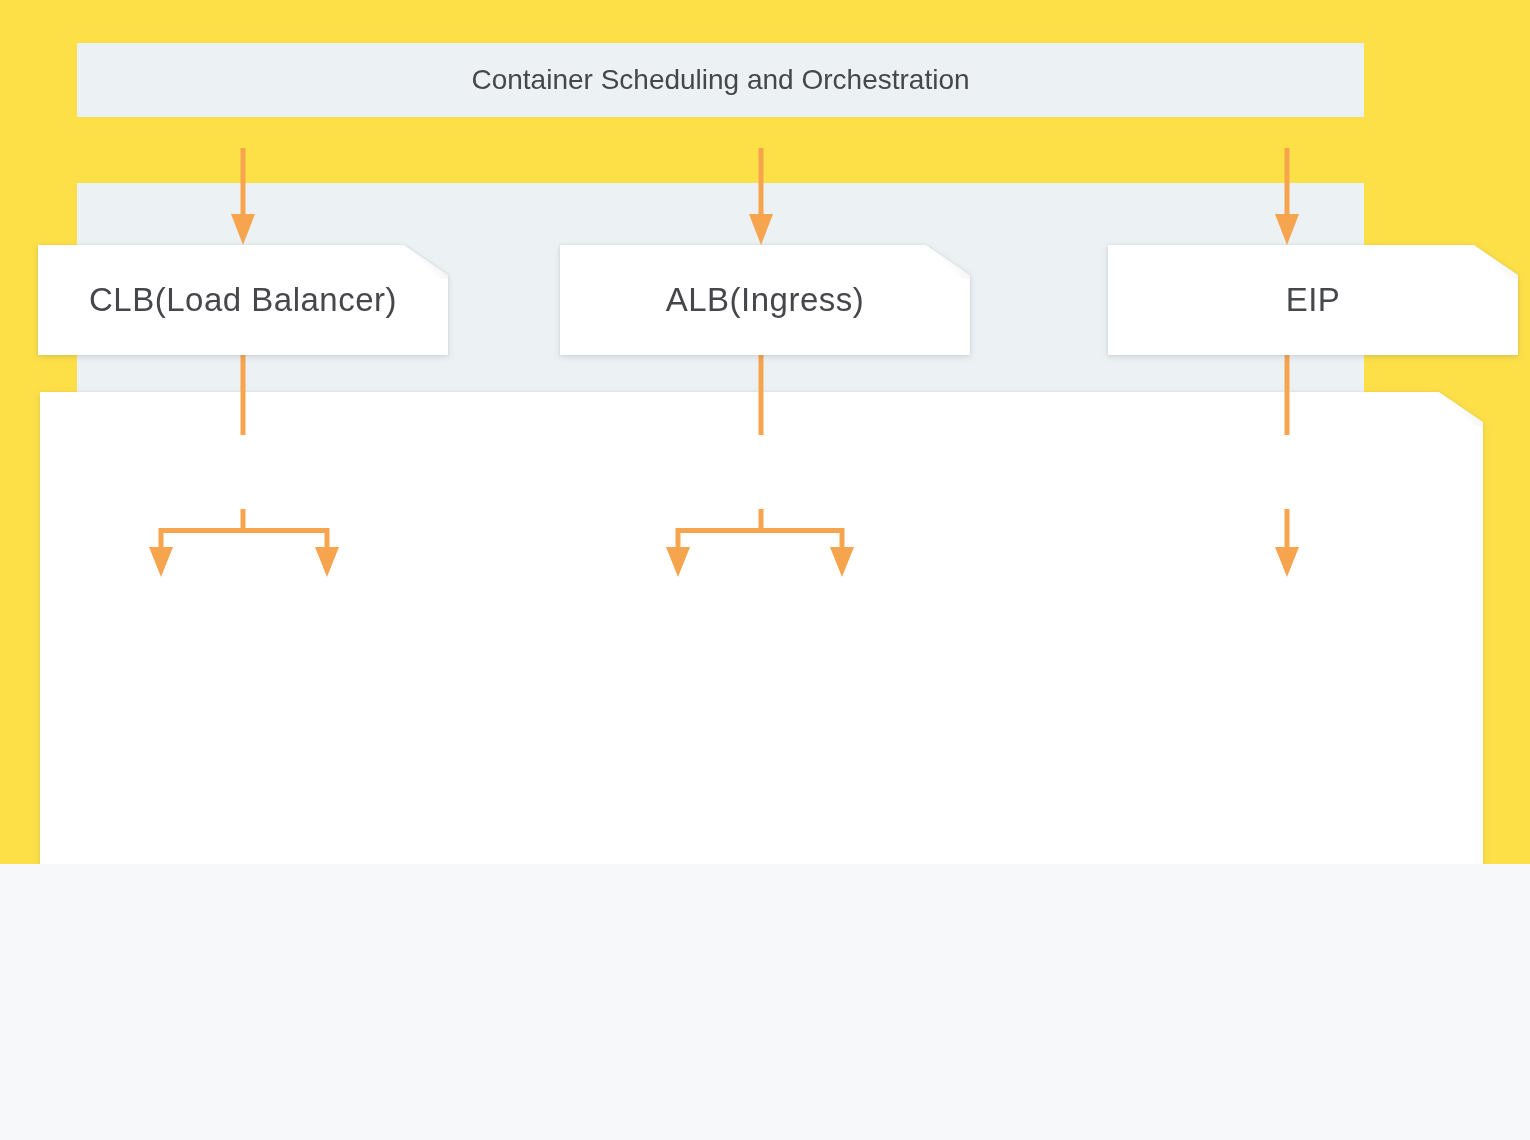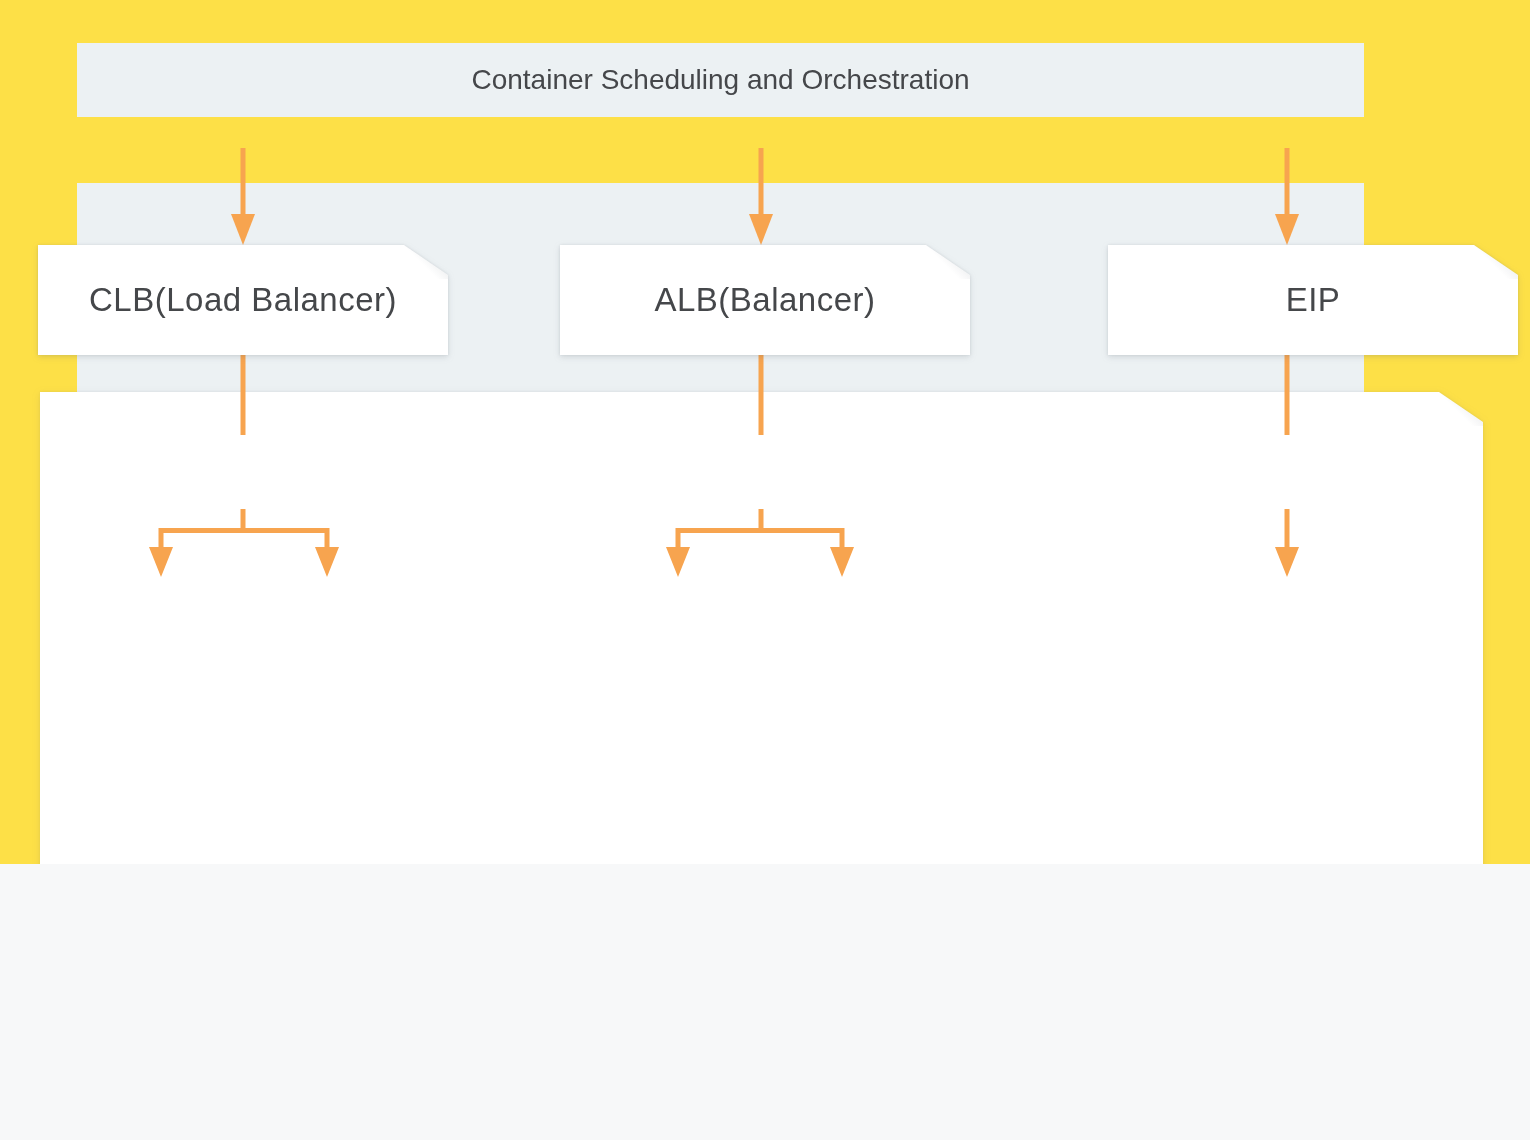--- a/index.html
+++ b/index.html
@@ -171,21 +171,21 @@
     </g>
   </svg>
 
   <div class="fold-wrap top-box-wrap layer-boxes" style="left:38px;">
     <div class="fold-box">
       <div class="top-box-label">CLB(Load Balancer)</div>
     </div>
   </div>
   <div class="fold-wrap top-box-wrap layer-boxes" style="left:560px;">
     <div class="fold-box">
-      <div class="top-box-label">ALB(Balancer)</div>
+      <div class="top-box-label">ALB(Ingress)</div>
     </div>
   </div>
   <div class="fold-wrap top-box-wrap layer-boxes" style="left:1082px;padding-left:26px;">
     <div class="fold-box">
       <div class="top-box-label">EIP</div>
     </div>
   </div>
 
   <div class="pod" style="left:139px; top:605px;">
     <svg width="114" height="104">

